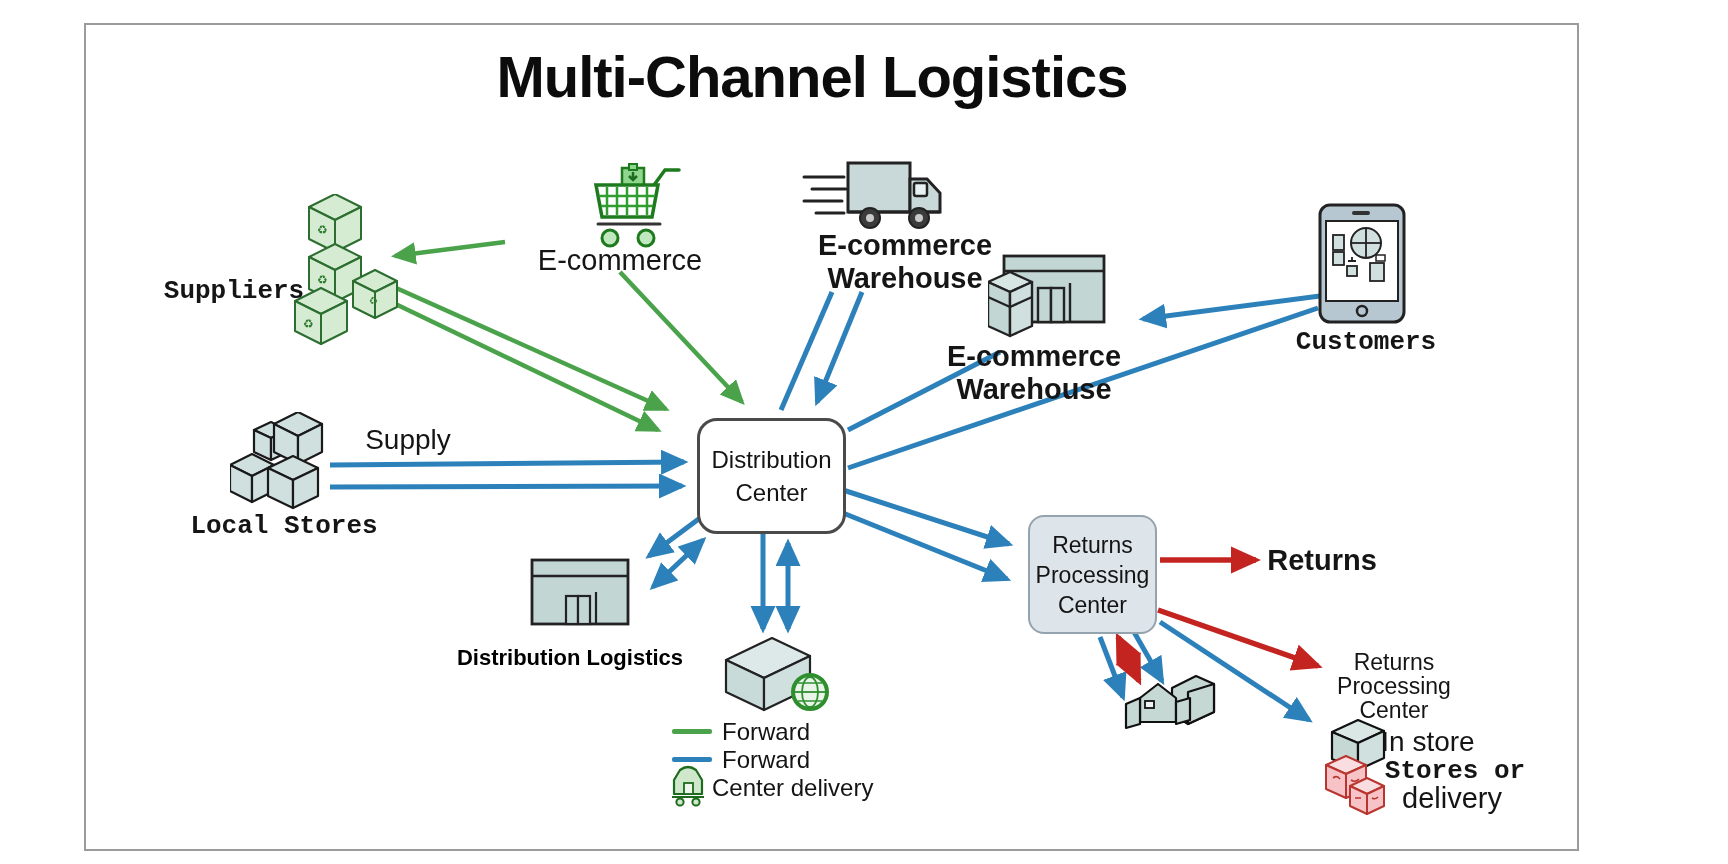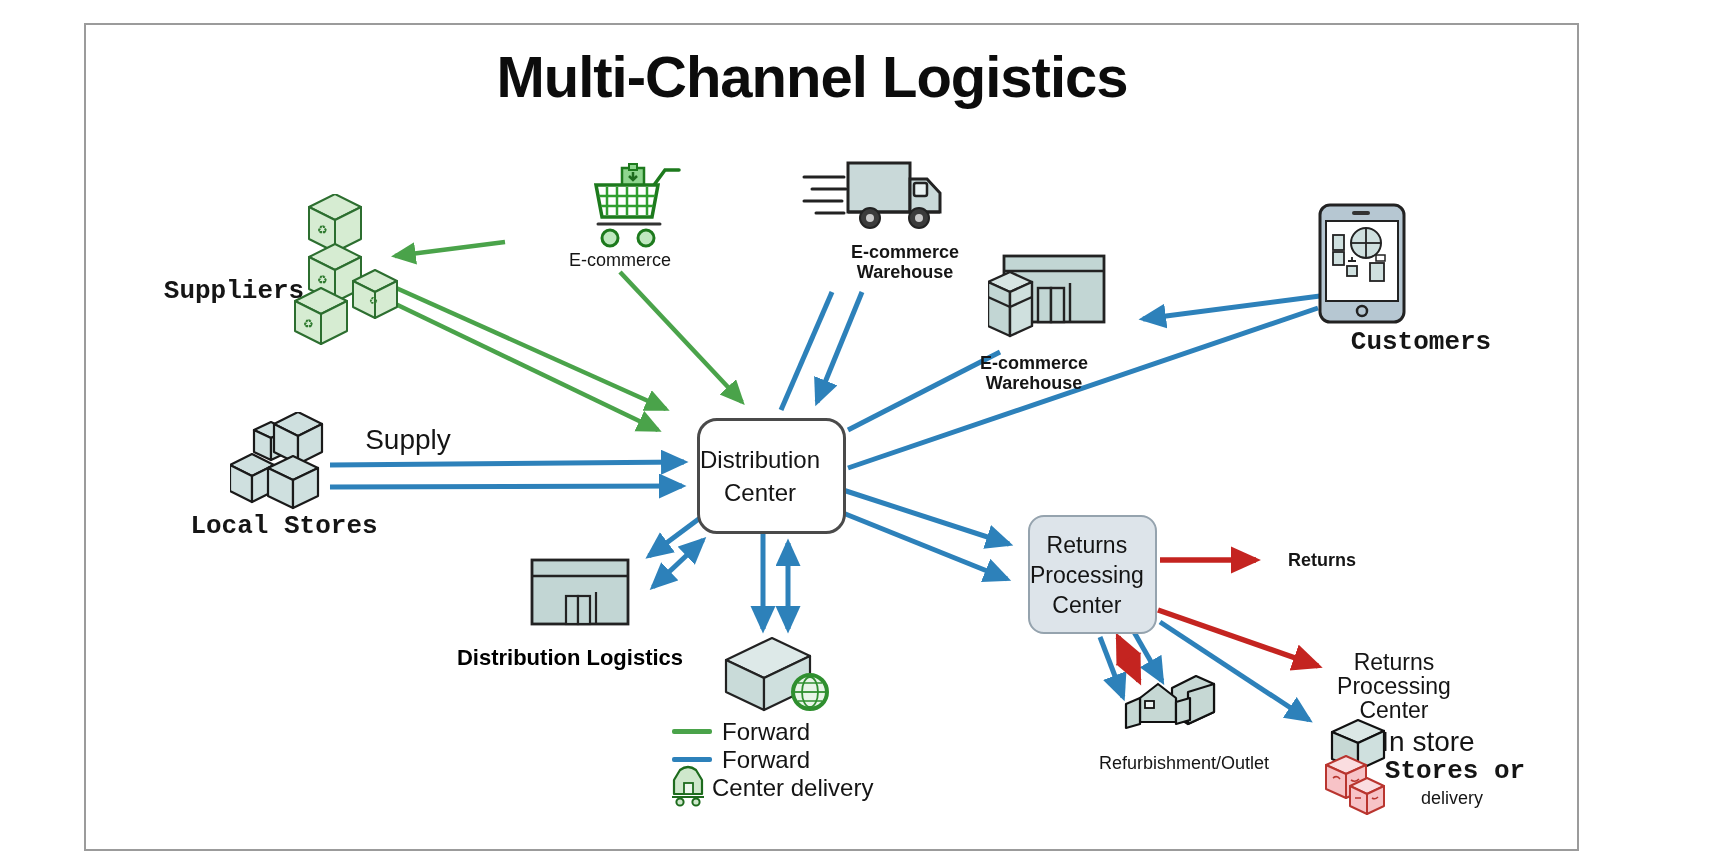--- a/index.html
+++ b/index.html
@@ -4,26 +4,26 @@
 <style>
   html,body{margin:0;padding:0;background:#ffffff;}
   #canvas{position:relative;width:1728px;height:864px;background:#ffffff;overflow:hidden;
           font-family:"Liberation Sans",sans-serif;color:#141414;}
   .frame{position:absolute;left:84px;top:23px;width:1491px;height:824px;border:2px solid #9b9b9b;background:#ffffff;}
   svg.layer{position:absolute;left:0;top:0;pointer-events:none;}
   .label{position:absolute;transform:translate(-50%,-50%);font-size:28px;line-height:1.13;
          text-align:center;white-space:pre-line;color:#151515;z-index:6;}
   .b{font-weight:700;}
   .sz26{font-size:26px;font-family:Liberation Mono, monospace;}
-  .sz25{font-size:18px;}
+  .sz25{font-size:29px;}
   .sz23{font-size:23px;}
   .gray{color:#000000;}
   .title{position:absolute;left:812px;top:76px;transform:translate(-50%,-50%);
          font-size:58px;font-weight:800;letter-spacing:-1px;color:#0c0c0c;white-space:nowrap;z-index:6;}
-  .node-box{position:absolute;display:flex;align-items:center;justify-content:flex-start;
+  .node-box{position:absolute;display:flex;align-items:center;justify-content:center;
             text-align:center;white-space:pre-line;z-index:5;}
   .dc{left:697px;top:418px;width:143px;height:110px;background:#ffffff;border:3px solid #4a4a4a;
       border-radius:20px;font-size:24px;line-height:33px;}
   .rpc{left:1028px;top:515px;width:125px;height:115px;background:#dde4ea;border:2px solid #95a3ae;
        border-radius:16px;font-size:23px;line-height:30px;}
   .icon{position:absolute;z-index:4;}
   .legend-swatch{position:absolute;width:40px;height:5px;border-radius:2px;z-index:6;}
   .legend-label{position:absolute;transform:translate(0,-50%);font-size:24px;z-index:6;white-space:nowrap;}
 </style>
 </head>
@@ -275,31 +275,30 @@
 Processing
 Center</span>
   </div>
 
   <div class="label b sz26" style="left:234px;top:292px">Suppliers</div>
   <div class="label sz25" style="left:620px;top:260px">E-commerce</div>
   <div class="label b sz25" style="left:905px;top:262px">E-commerce
 Warehouse</div>
   <div class="label b sz25" style="left:1034px;top:373px">E-commerce
 Warehouse</div>
-  <div class="label b sz26" style="left:1421px;top:343px">Customers</div>
+  <div class="label b sz26" style="left:1366px;top:343px">Customers</div>
   <div class="label" style="left:408px;top:440px">Supply</div>
   <div class="label b sz26" style="left:284px;top:527px">Local Stores</div>
   <div class="label b gray" style="left:570px;top:658px;font-size:22px">Distribution Logistics</div>
   <div class="label sz25" style="left:1322px;top:560px;font-weight:600">Returns</div>
   <div class="label sz23" style="left:1394px;top:686px;line-height:24px">Returns
 Processing
 Center</div>
   <div class="label" style="left:1428px;top:742px">In store</div>
   <div class="label b sz26" style="left:1455px;top:772px">Stores or</div>
   <div class="label sz25" style="left:1452px;top:798px">delivery</div>
-  <div class="label sz25" style="left:1184px;top:763px">Refurbishment/Outlet</div>
 
   <div class="legend-swatch" style="left:672px;top:729px;background:#4aa34a"></div>
   <div class="legend-label" style="left:722px;top:732px">Forward</div>
   <div class="legend-swatch" style="left:672px;top:757px;background:#2d81ba"></div>
   <div class="legend-label" style="left:722px;top:760px">Forward</div>
   <div class="legend-label" style="left:712px;top:788px">Center delivery</div>
 </div>
 
 </body></html>

